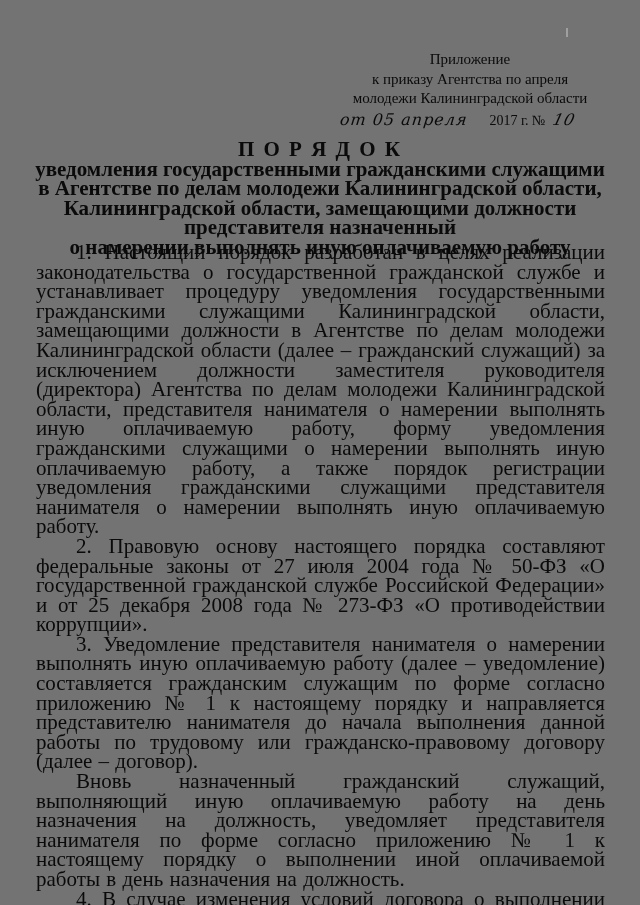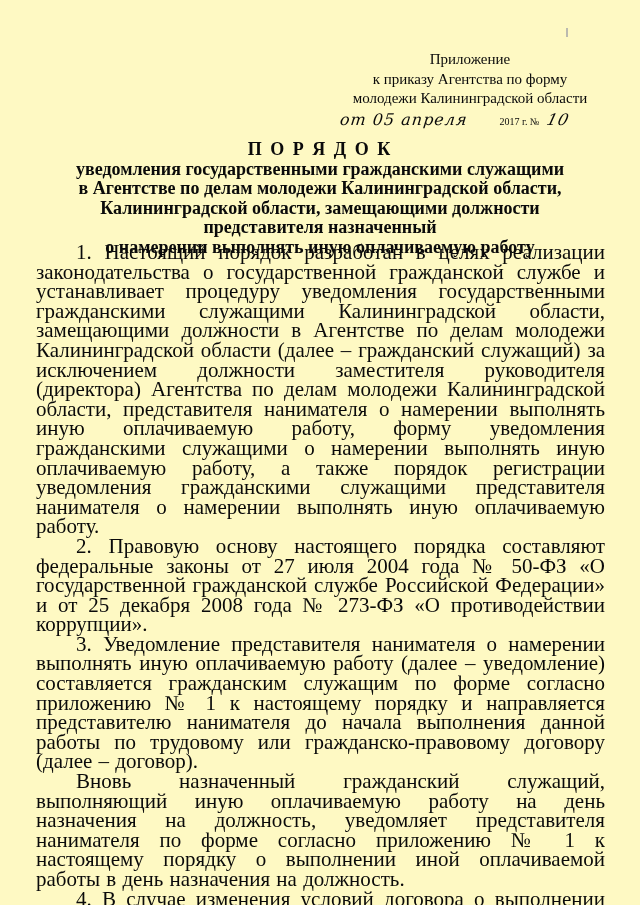--- a/index.html
+++ b/index.html
@@ -5,21 +5,21 @@
   html, body {
     margin: 0;
     padding: 0;
     background: #e8e8e8;
   }
   .page {
     position: relative;
     width: 640px;
     height: 905px;
     margin: 0 auto;
-    background: #fef9c3;
+    background: #737373;
     font-family: "Liberation Serif", serif;
     color: #0a0a0a;
     overflow: hidden;
   }
   
   .scan-artifact {
     position: absolute;
     top: 28px;
     left: 566px;
     width: 2px;
@@ -45,40 +45,40 @@
   .handwritten {
     display: inline-block;
     font-style: italic;
     font-size: 16px;
     letter-spacing: 1px;
     transform: skewX(-6deg);
     font-family: "DejaVu Serif", serif;
   }
   .printed-date {
     display: inline-block;
-    margin-left: 28px;
-    font-size: 10px;
+    margin-left: 18px;
+    font-size: 14px;
   }
   .handwritten-number {
     display: inline-block;
     font-style: italic;
     font-size: 16px;
     letter-spacing: 1px;
     transform: skewX(-14deg);
     font-family: "DejaVu Serif", serif;
     margin-left: 4px;
   }
   .title-block {
     position: absolute;
     top: 140px;
     left: 35px;
     width: 570px;
     text-align: center;
     font-weight: bold;
-    font-size: 18px;
+    font-size: 21px;
     line-height: 19.5px;
   }
   .title-line-main {
     letter-spacing: 2px;
   }
   .body-block {
     position: absolute;
     top: 243px;
     left: 36px;
     width: 569px;
@@ -95,21 +95,21 @@
 </style>
 </head>
 <body>
 
 <div class="page">
 
   <div class="scan-artifact"></div>
 
   <div class="header-block">
     <div>Приложение</div>
-    <div>к приказу Агентства по форму</div>
+    <div>к приказу Агентства по апреля</div>
     <div>молодежи Калининградской области</div>
     <div class="date-line">
       <span class="handwritten">от 05 апреля</span>
       <span class="printed-date">2017 г. №</span>
       <span class="handwritten-number">10</span>
     </div>
   </div>
 
   <div class="title-block">
     <div class="title-line-main">П О Р Я Д О К</div>

